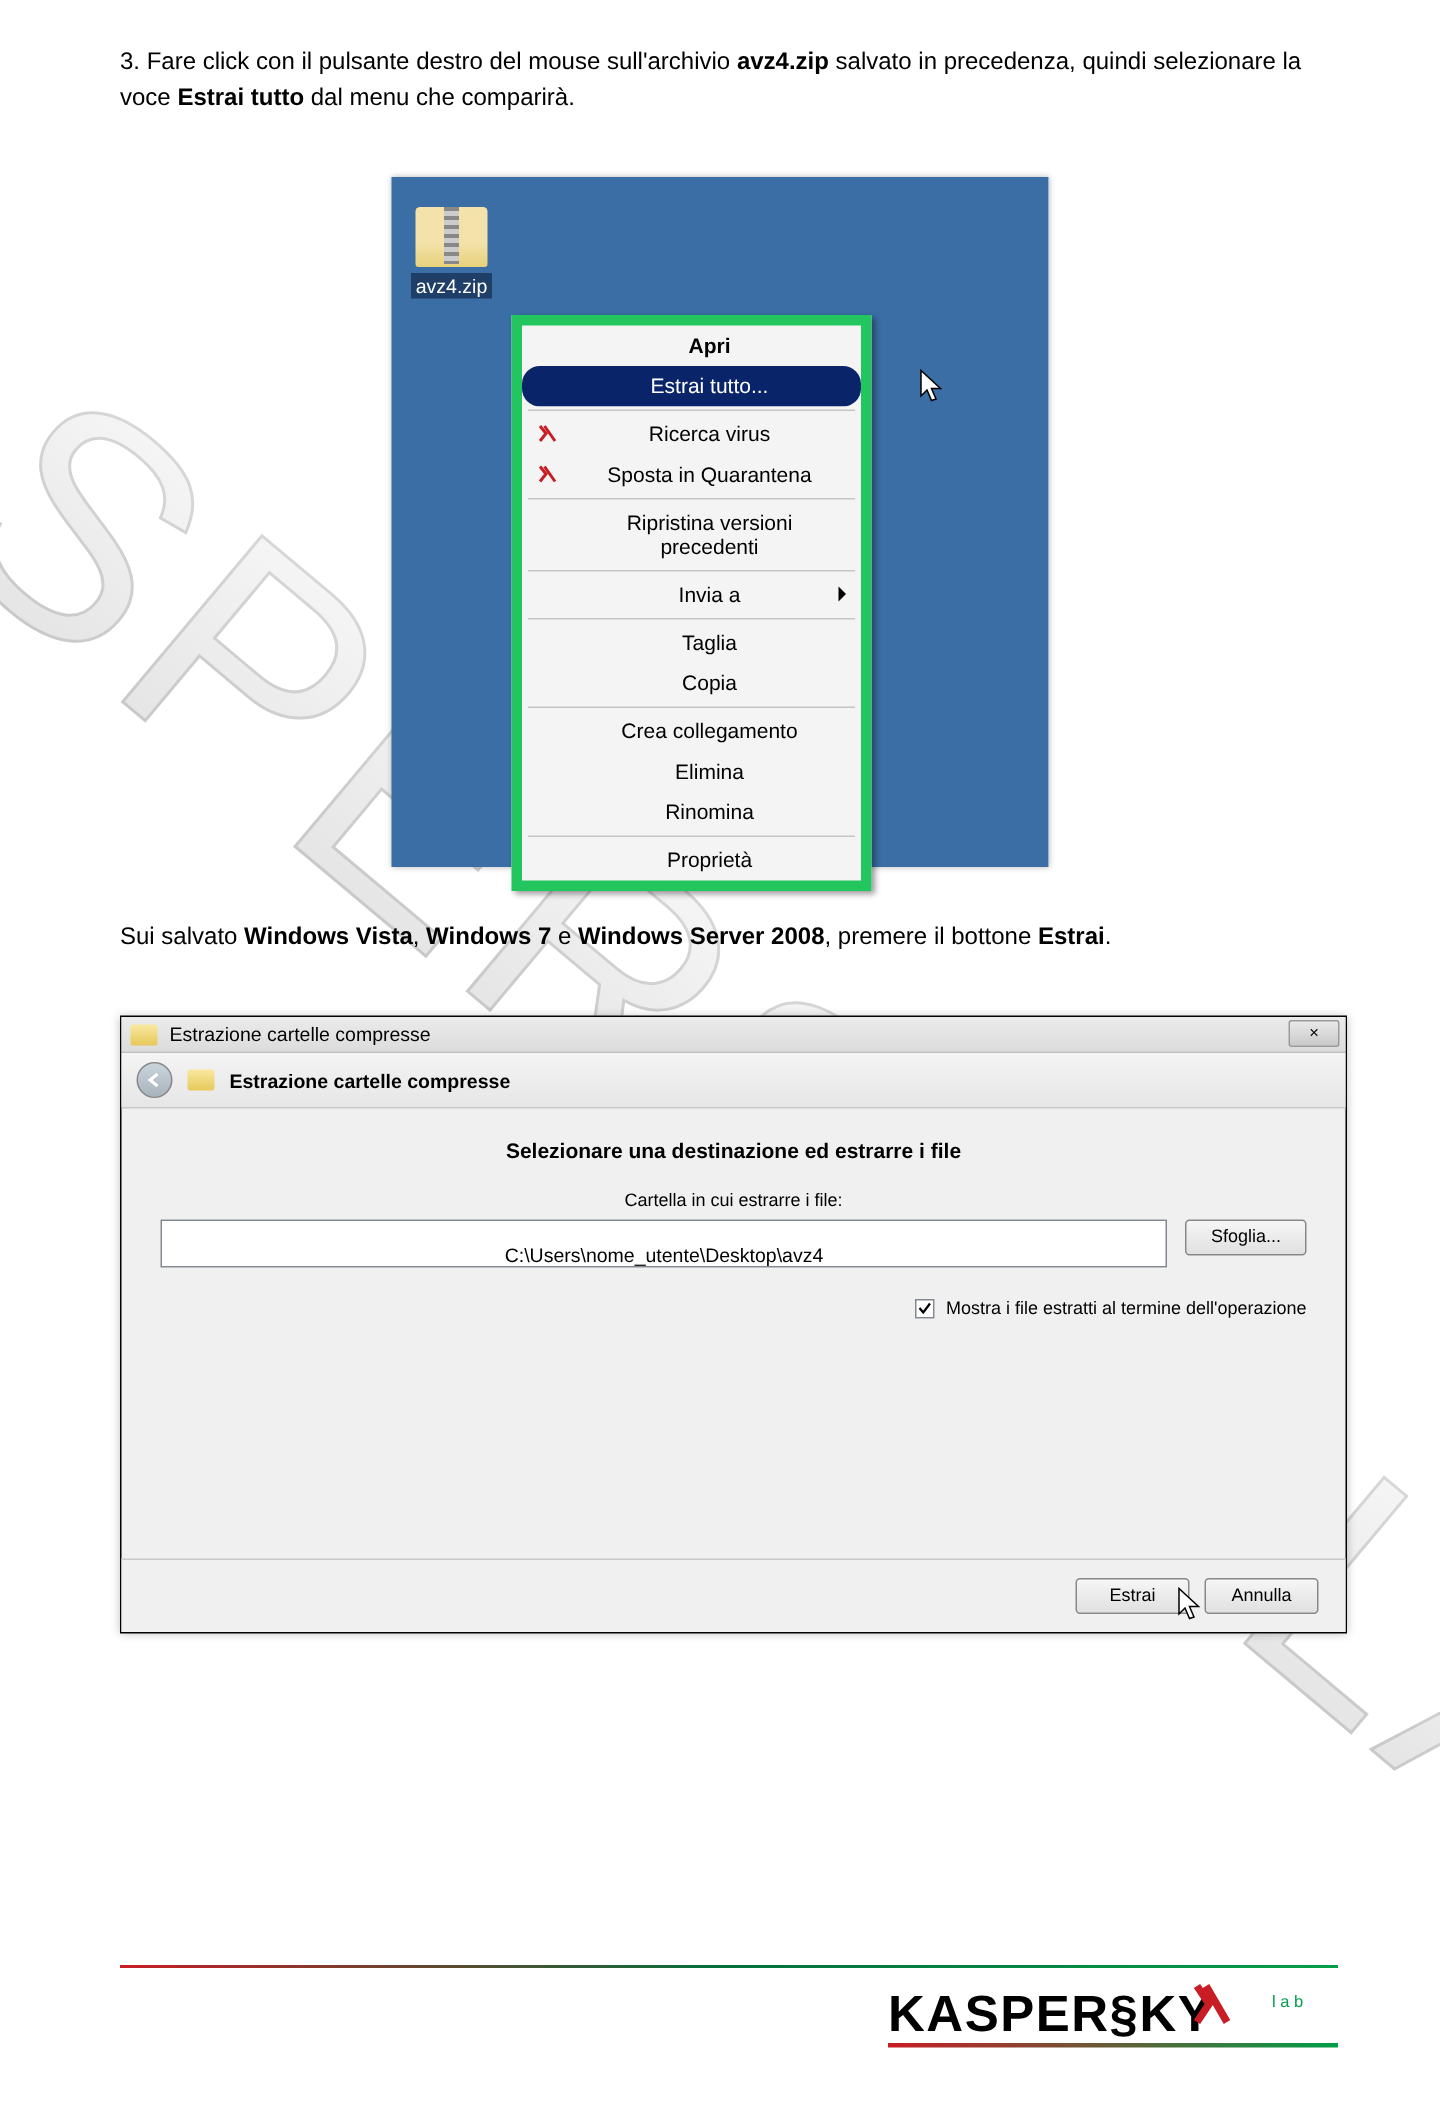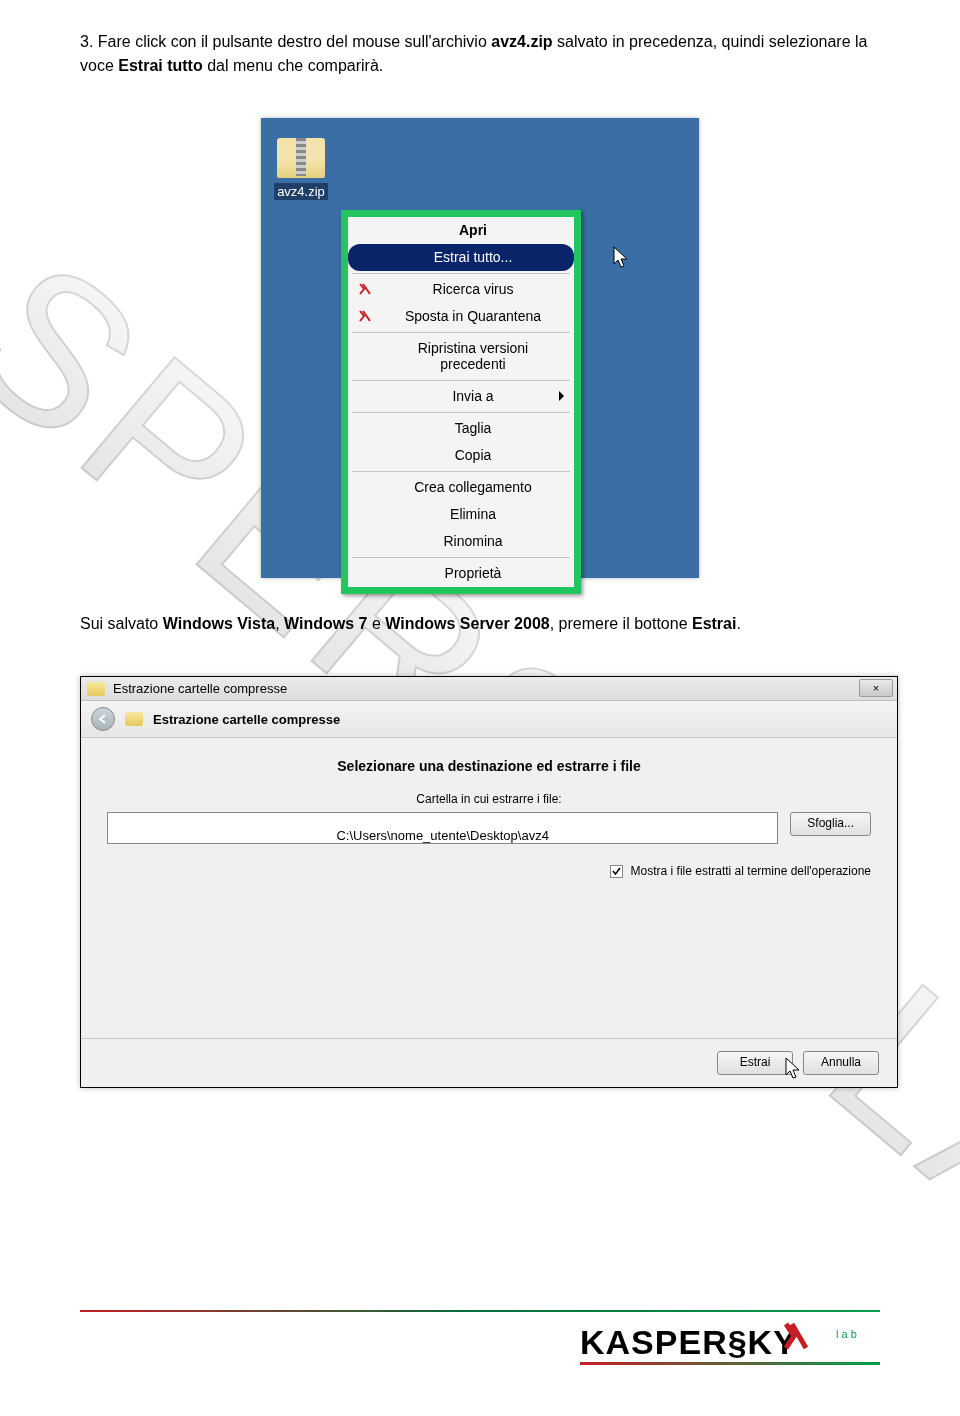--- a/index.html
+++ b/index.html
@@ -215,21 +215,21 @@
     display: flex;
     justify-content: flex-end;
     gap: 10px;
     position: relative;
   }
   .wiz-footer .cursor { top: 18px; right: 112px; }
 
   
   .page-footer {
     position: absolute;
-    left: 80px; right: 80px; bottom: 50px;
+    left: 80px; right: 68px; bottom: 50px;
   }
   .footer-line {
     height: 2px;
     background: linear-gradient(to right, #c81d25, #00703c 50%, #009e49);
     margin-bottom: 6px;
   }
   .kas-logo { float: right; }
   .kas-logo svg { display: block; }
   .ctx-shot .cursor { top: 128px; left: 352px; }
 </style>

